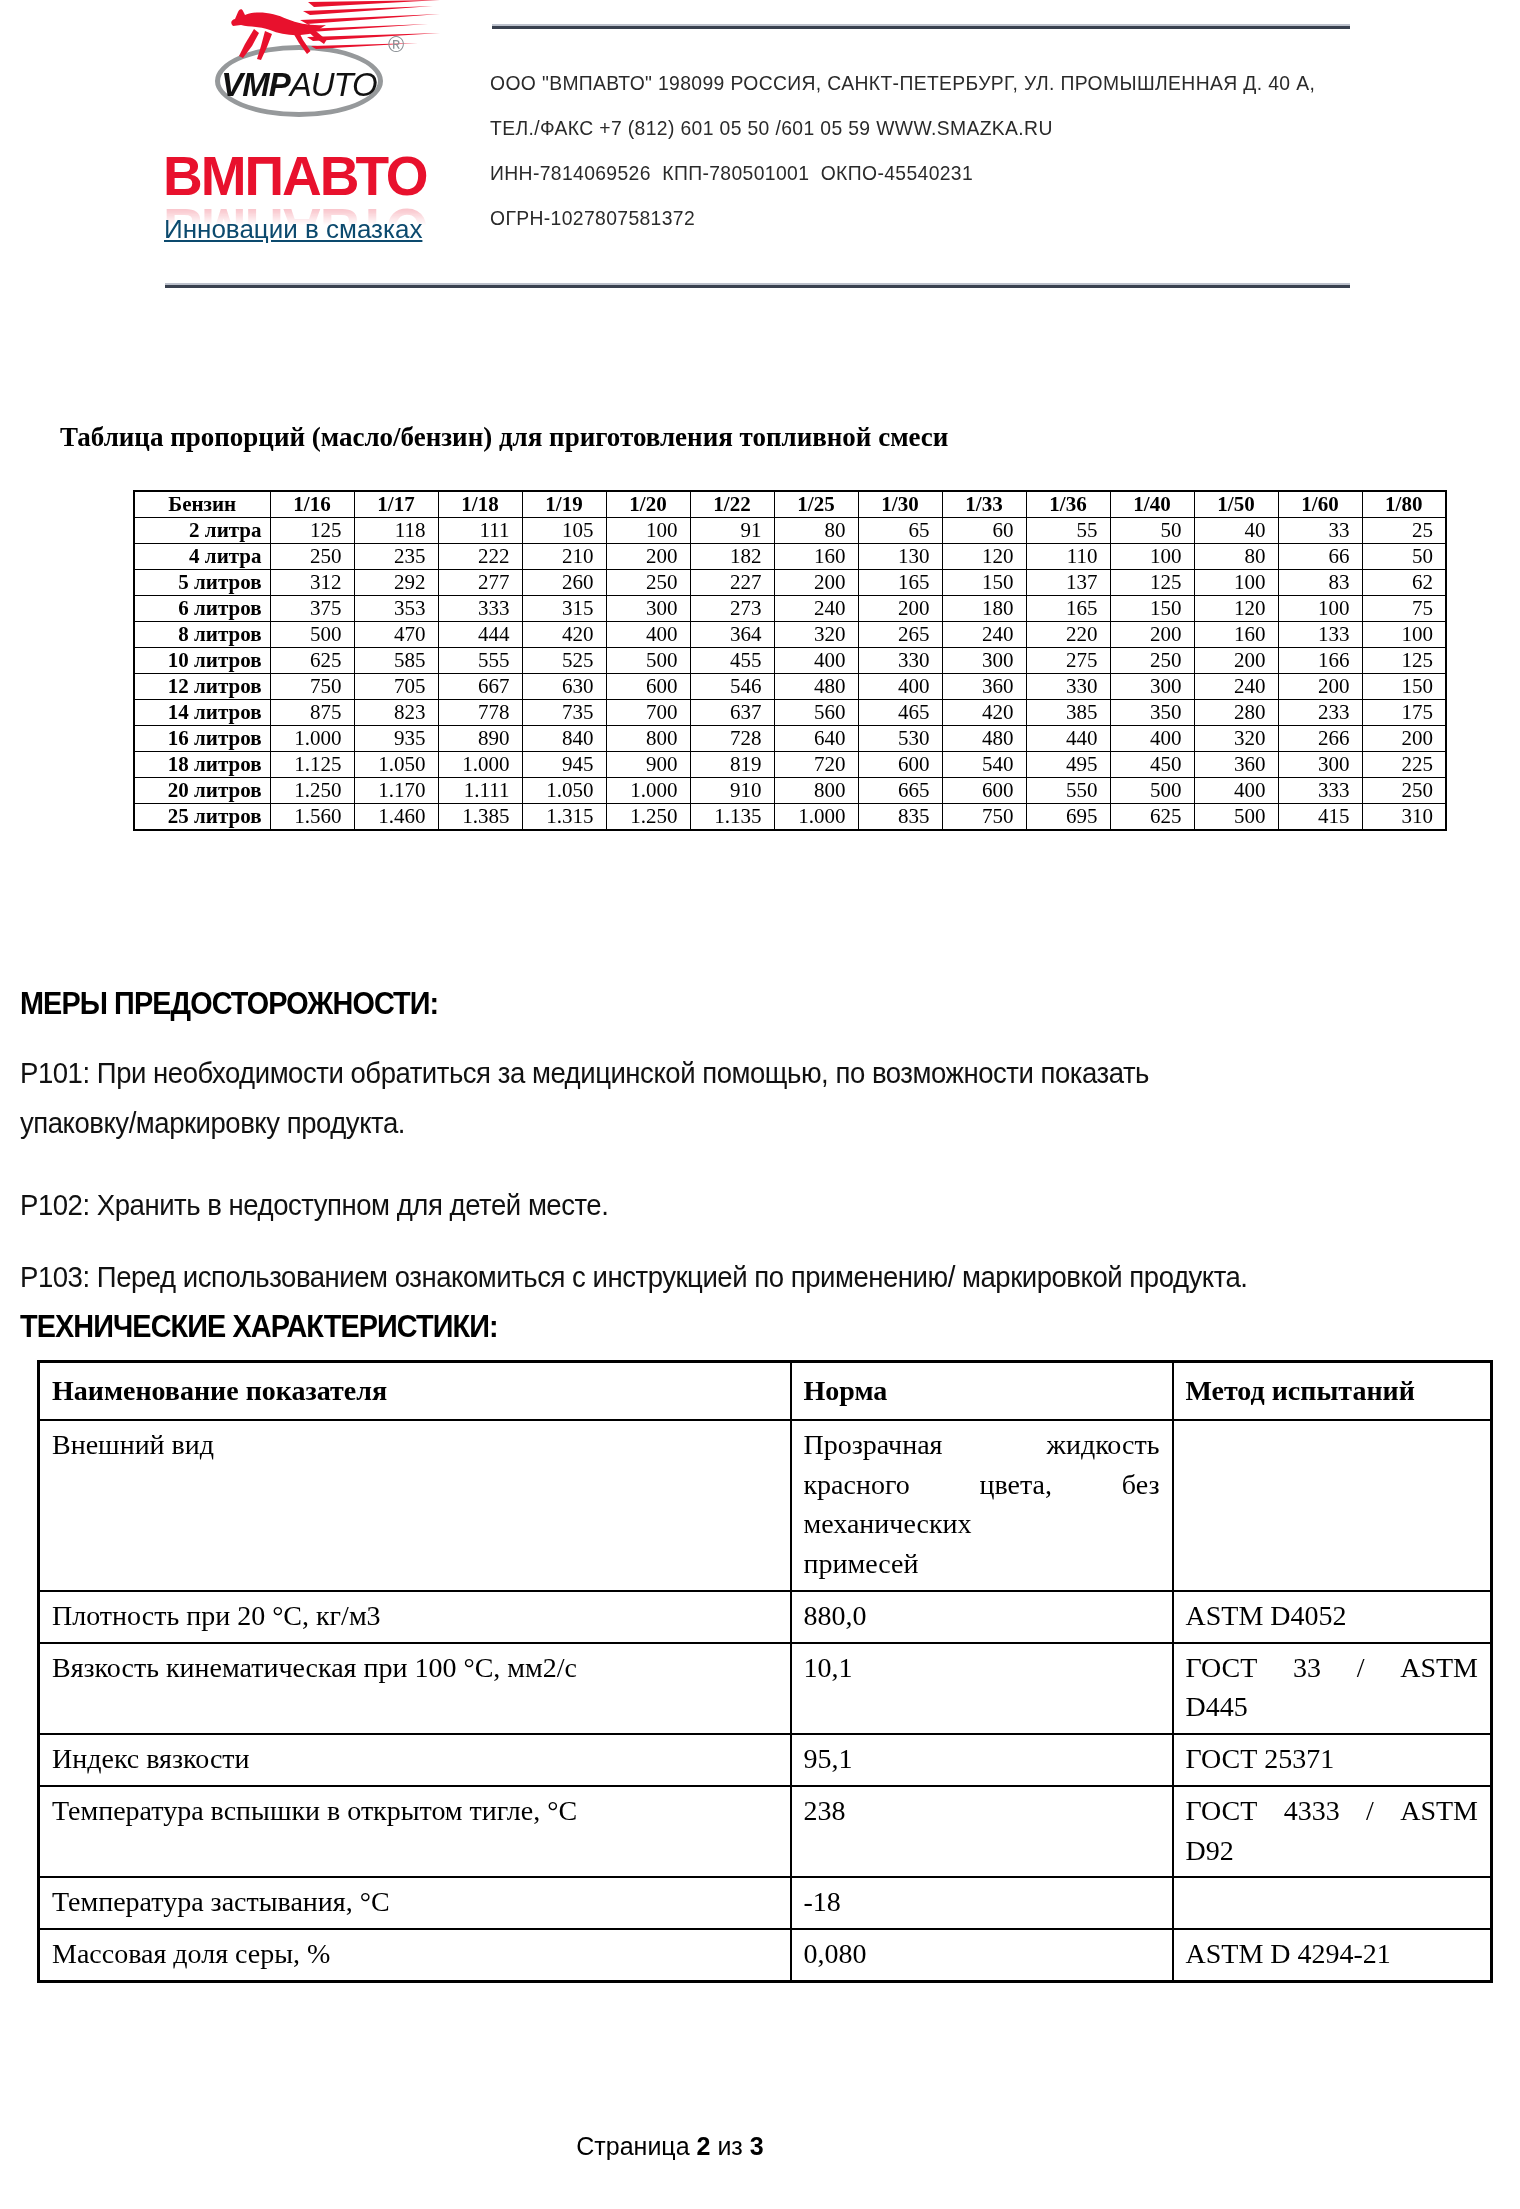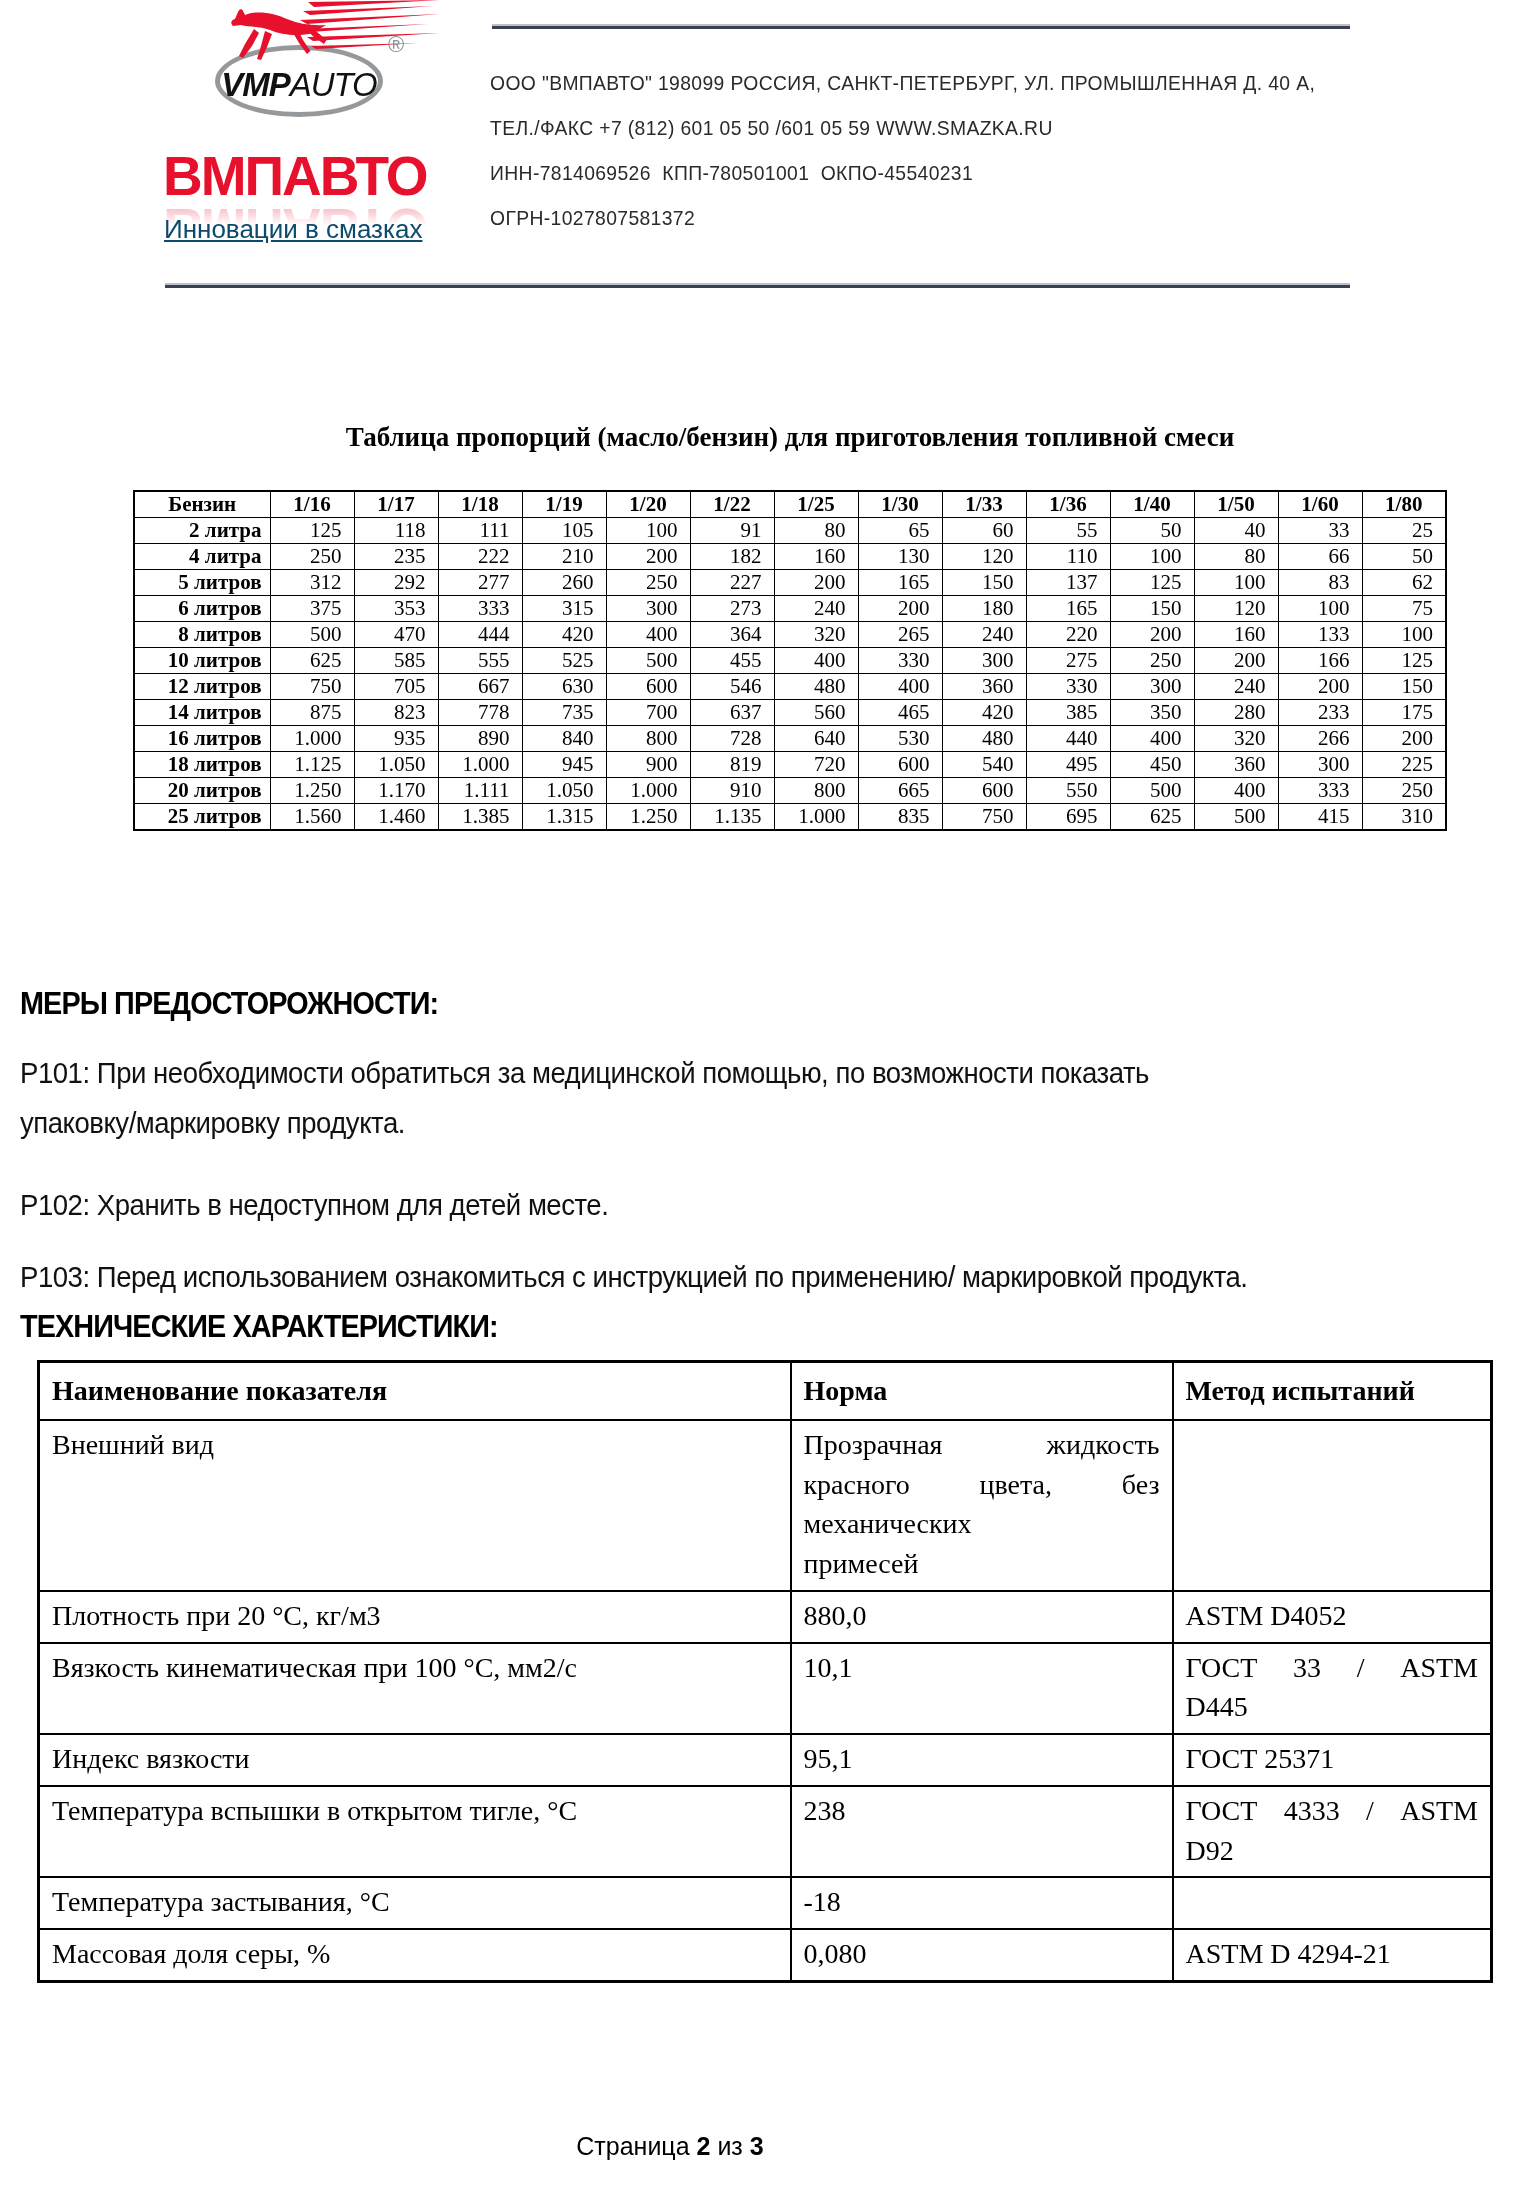--- a/index.html
+++ b/index.html
@@ -40,21 +40,21 @@
   .addr-block{
     position:absolute;left:490px;top:66px;width:940px;
     transform:scaleX(.92);transform-origin:left top;
     font-size:21px;color:#2a2a2a;letter-spacing:.4px;
   }
   .addr-line{height:45px;line-height:34px;white-space:pre;}
   .header-divider{position:absolute;left:165px;top:285px;width:1185px;height:3px;background:#39414f;box-shadow:0 -2px 0 #bcc1cc;}
 
   
   .prop-title{
-    position:absolute;left:60px;top:422px;width:1460px;text-align:center;
+    position:absolute;left:60px;top:422px;width:1460px;
     font-family:"Liberation Serif", serif;font-size:27px;font-weight:bold;color:#000;
   }
   #prop-table{
     position:absolute;left:133px;top:490px;width:1312px;
     border-collapse:collapse;table-layout:fixed;
     font-family:"Liberation Serif", serif;font-size:21px;
     border:2.5px solid #000;
   }
   #prop-table th,#prop-table td{
     border:1.6px solid #000;height:24px;line-height:23px;

